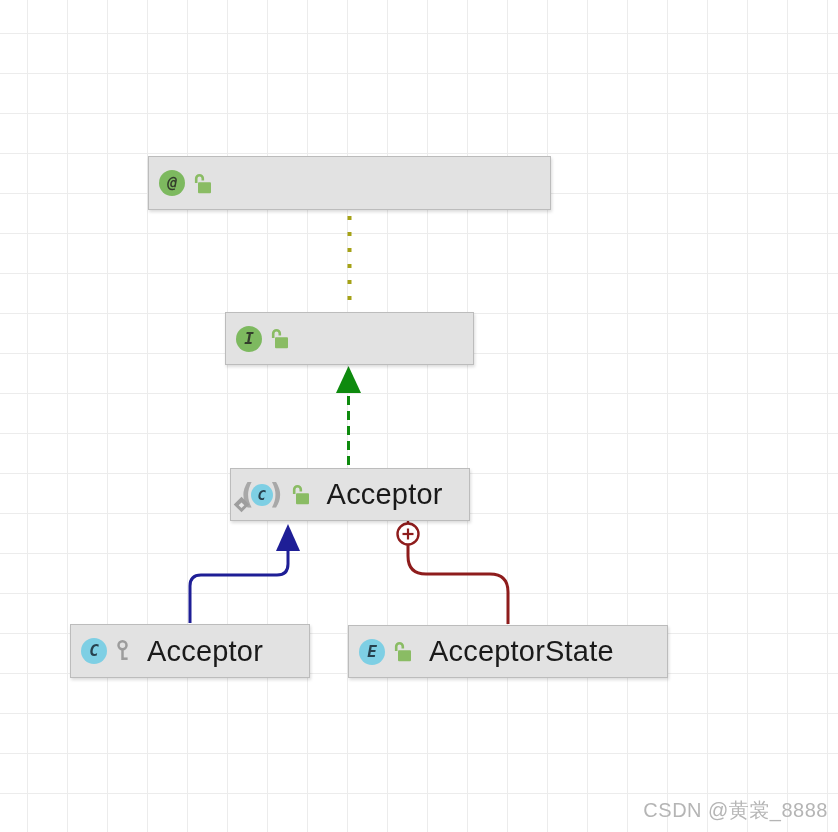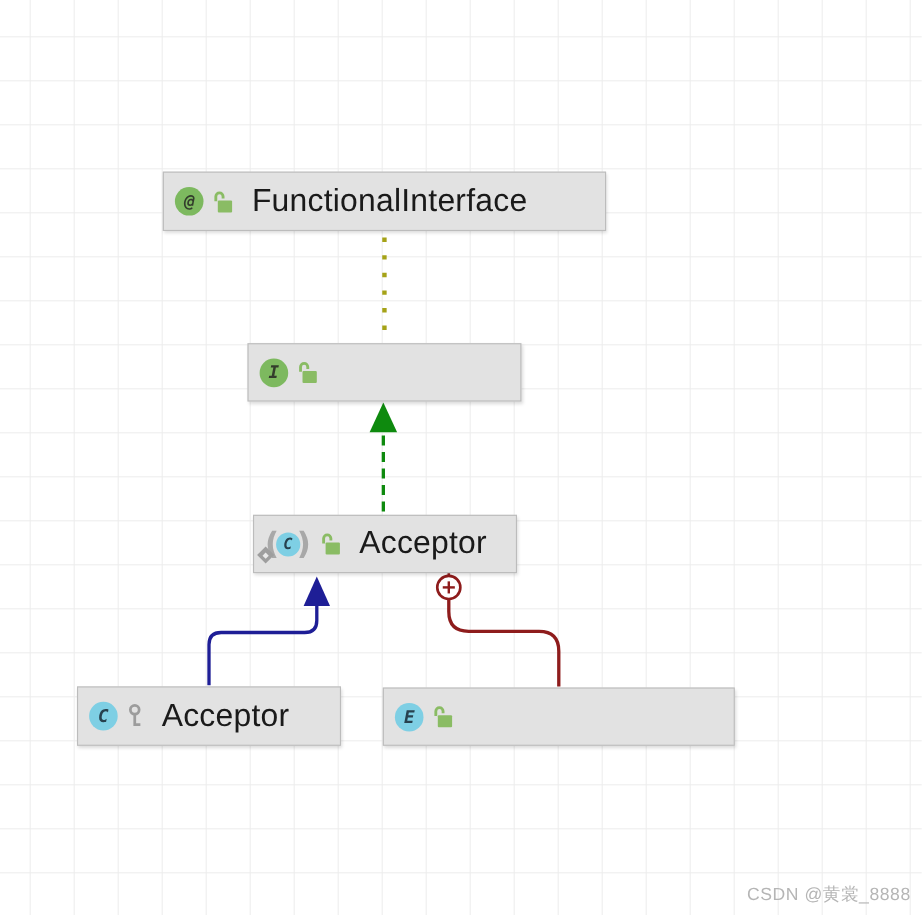--- a/index.html
+++ b/index.html
@@ -37,21 +37,21 @@
   .paren.l { margin-right:-3px; }
   .paren.r { margin-left:-3px; }
   .diamond {
     position:absolute; left:-5px; bottom:-1px; width:11px; height:11px;
     background:#9e9e9e; transform:rotate(45deg);
     display:flex; align-items:center; justify-content:center;
   }
   .diamond::after { content:""; width:4px; height:4px; background:#e9e9e9; }
   .watermark {
     position:absolute; right:10px; bottom:8px;
-    font-size:16px; color:#b5b5b5; letter-spacing:0.5px;margin-top:19px;
+    font-size:20px; color:#b5b5b5; letter-spacing:0.5px;margin-top:19px;
   }
   
   #node-functional-interface { left:148px; top:156px; width:403px; height:54px; }
   #node-runnable            { left:225px; top:312px; width:249px; height:53px; }
   #node-acceptor-inner      { left:230px; top:468px; width:240px; height:53px; }
   #node-acceptor-outer      { left:70px;  top:624px; width:240px; height:54px; }
   #node-acceptor-state      { left:348px; top:625px; width:320px; height:53px; }
 </style>
 </head>
 <body>
@@ -84,21 +84,20 @@
   <div class="node" id="node-functional-interface">
     <span class="badge green">
         <i>@</i>
       </span>
     <span class="icon-gap">
       <svg width="19" height="21" viewBox="0 0 19 21">
         <path d="M3.2 10 V5.6 A3.3 3.3 0 0 1 9.8 5.6 V7.4" fill="none" stroke="#8abc64" stroke-width="2.6"></path>
         <rect x="5" y="9.2" width="13" height="11" rx="1" fill="#8abc64"></rect>
       </svg>
     </span>
-    <span class="label">FunctionalInterface</span>
   </div>
 
   <div class="node" id="node-runnable">
     <span class="badge green">
         <i>I</i>
       </span>
     <span class="icon-gap">
       <svg width="19" height="21" viewBox="0 0 19 21">
         <path d="M3.2 10 V5.6 A3.3 3.3 0 0 1 9.8 5.6 V7.4" fill="none" stroke="#8abc64" stroke-width="2.6"></path>
         <rect x="5" y="9.2" width="13" height="11" rx="1" fill="#8abc64"></rect>
@@ -141,16 +140,17 @@
   <div class="node" id="node-acceptor-state">
     <span class="badge blue">
         <i>E</i>
       </span>
     <span class="icon-gap">
       <svg width="19" height="21" viewBox="0 0 19 21">
         <path d="M3.2 10 V5.6 A3.3 3.3 0 0 1 9.8 5.6 V7.4" fill="none" stroke="#8abc64" stroke-width="2.6"></path>
         <rect x="5" y="9.2" width="13" height="11" rx="1" fill="#8abc64"></rect>
       </svg>
     </span>
+    <span class="label">AcceptorState</span>
   </div>
 
   <div class="watermark">CSDN @黄裳_8888</div>
 </div>
 
 </body></html>

